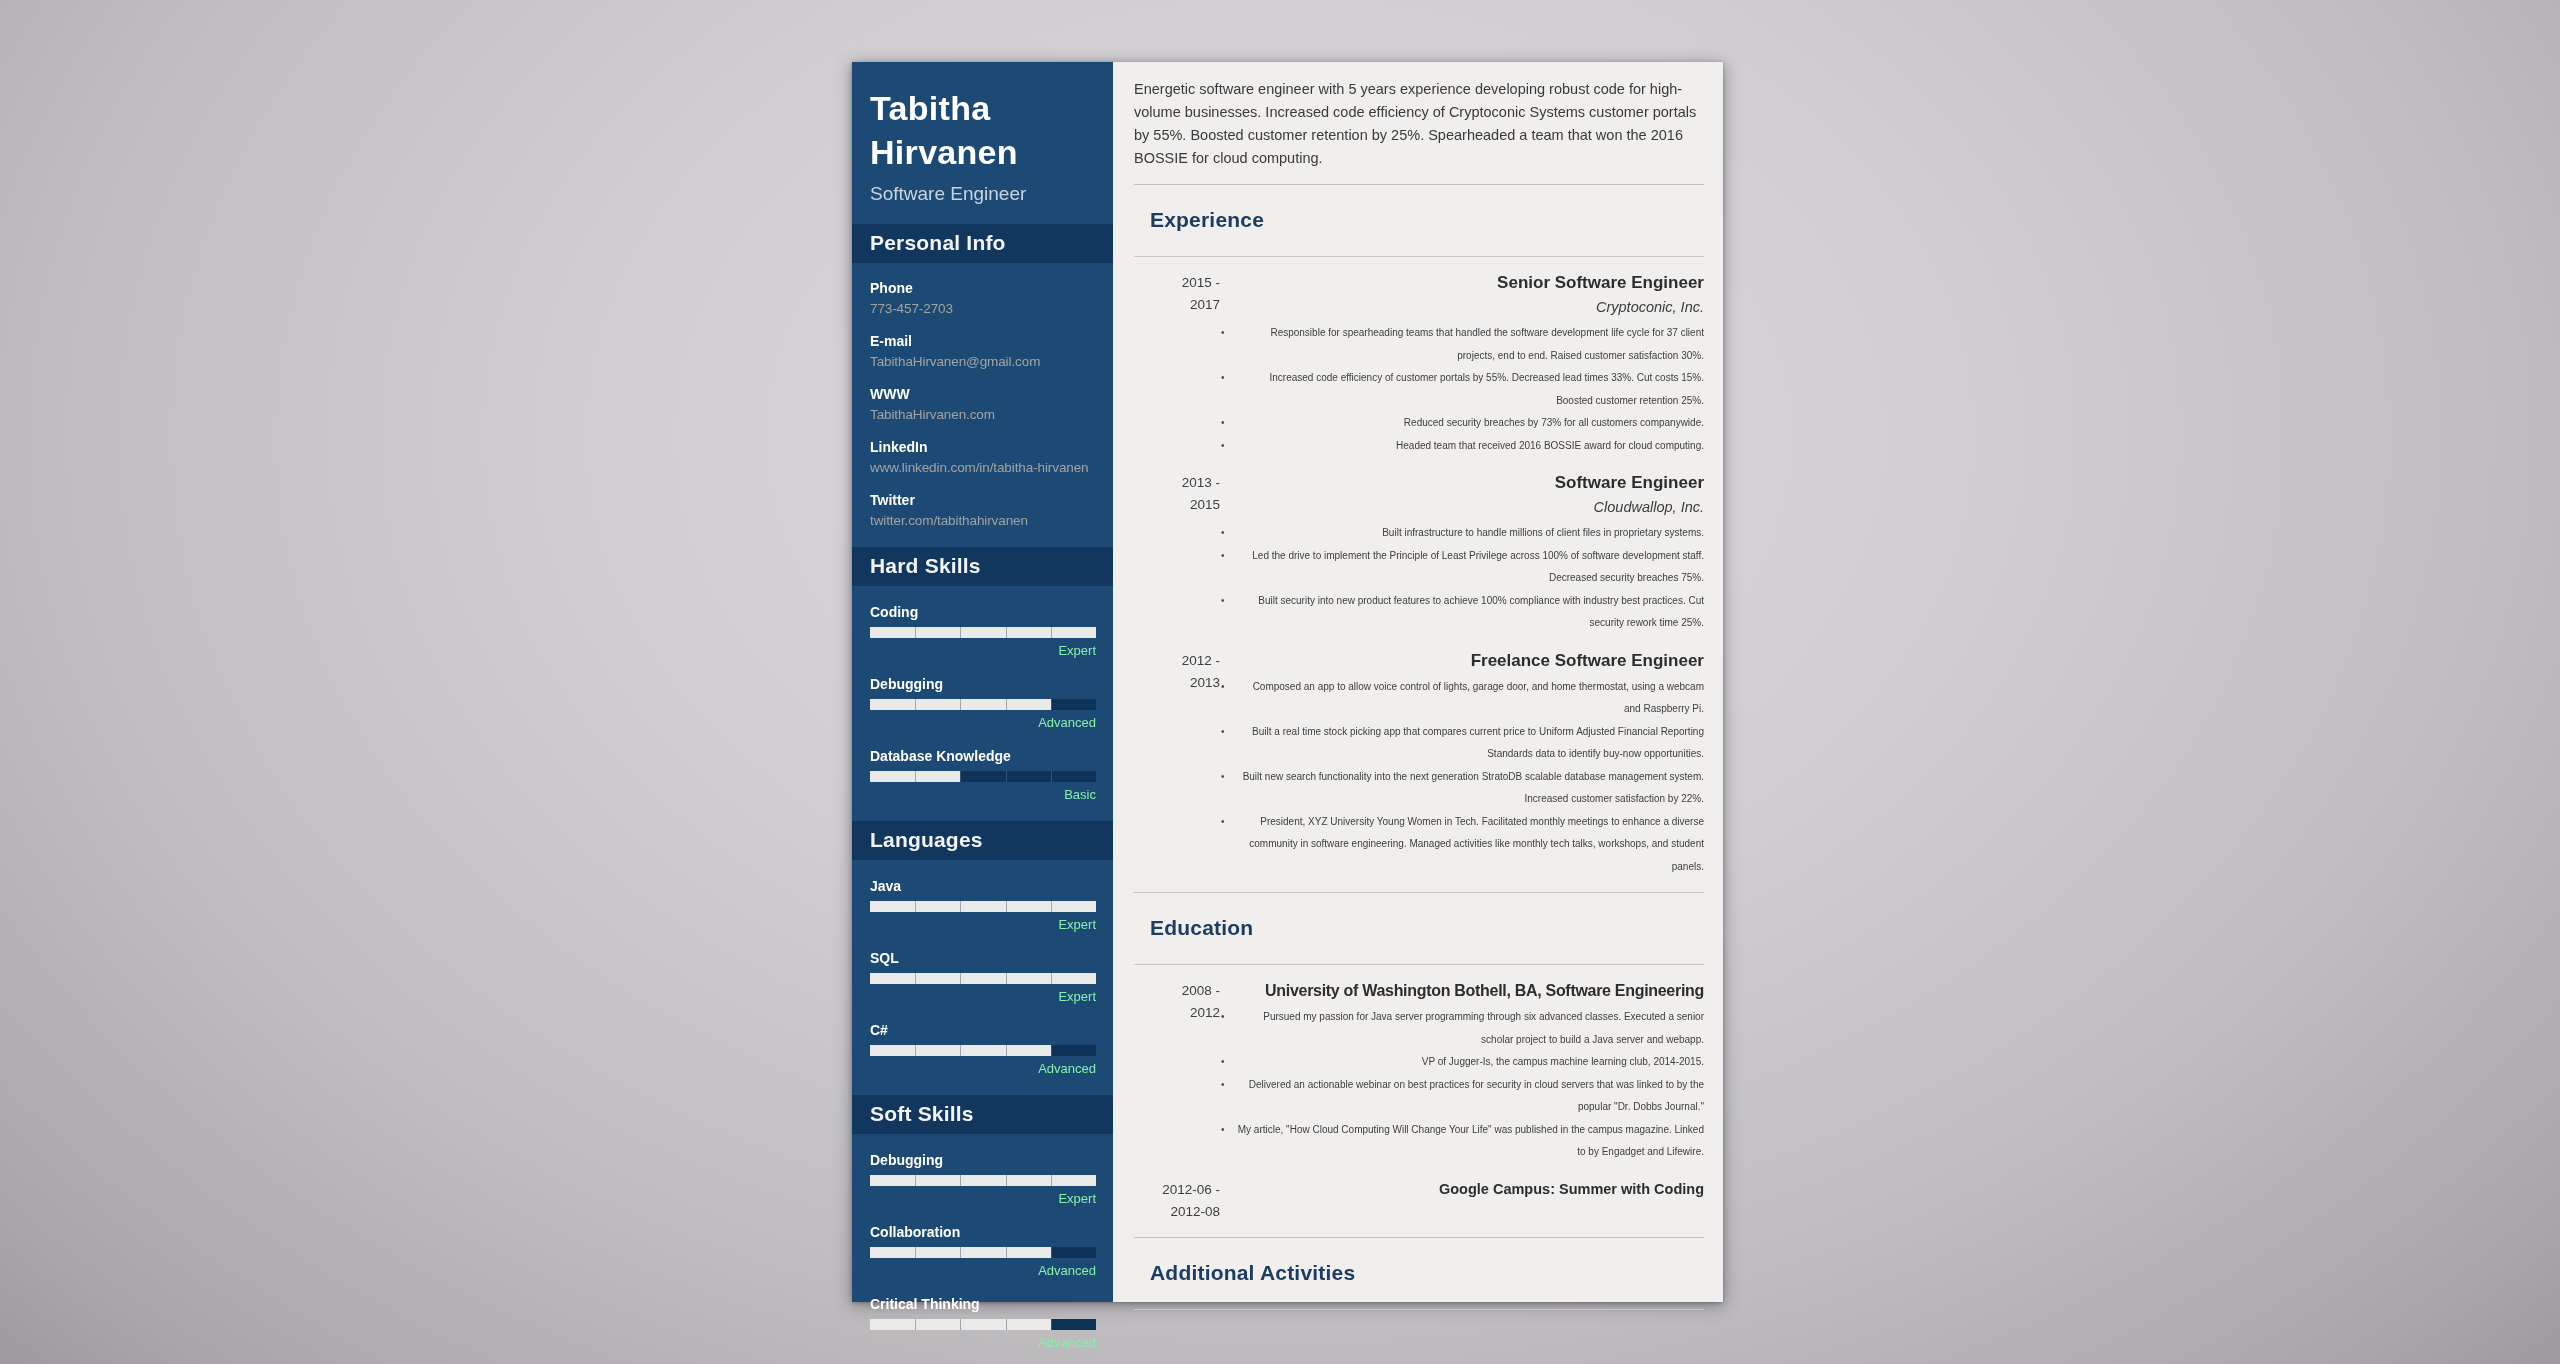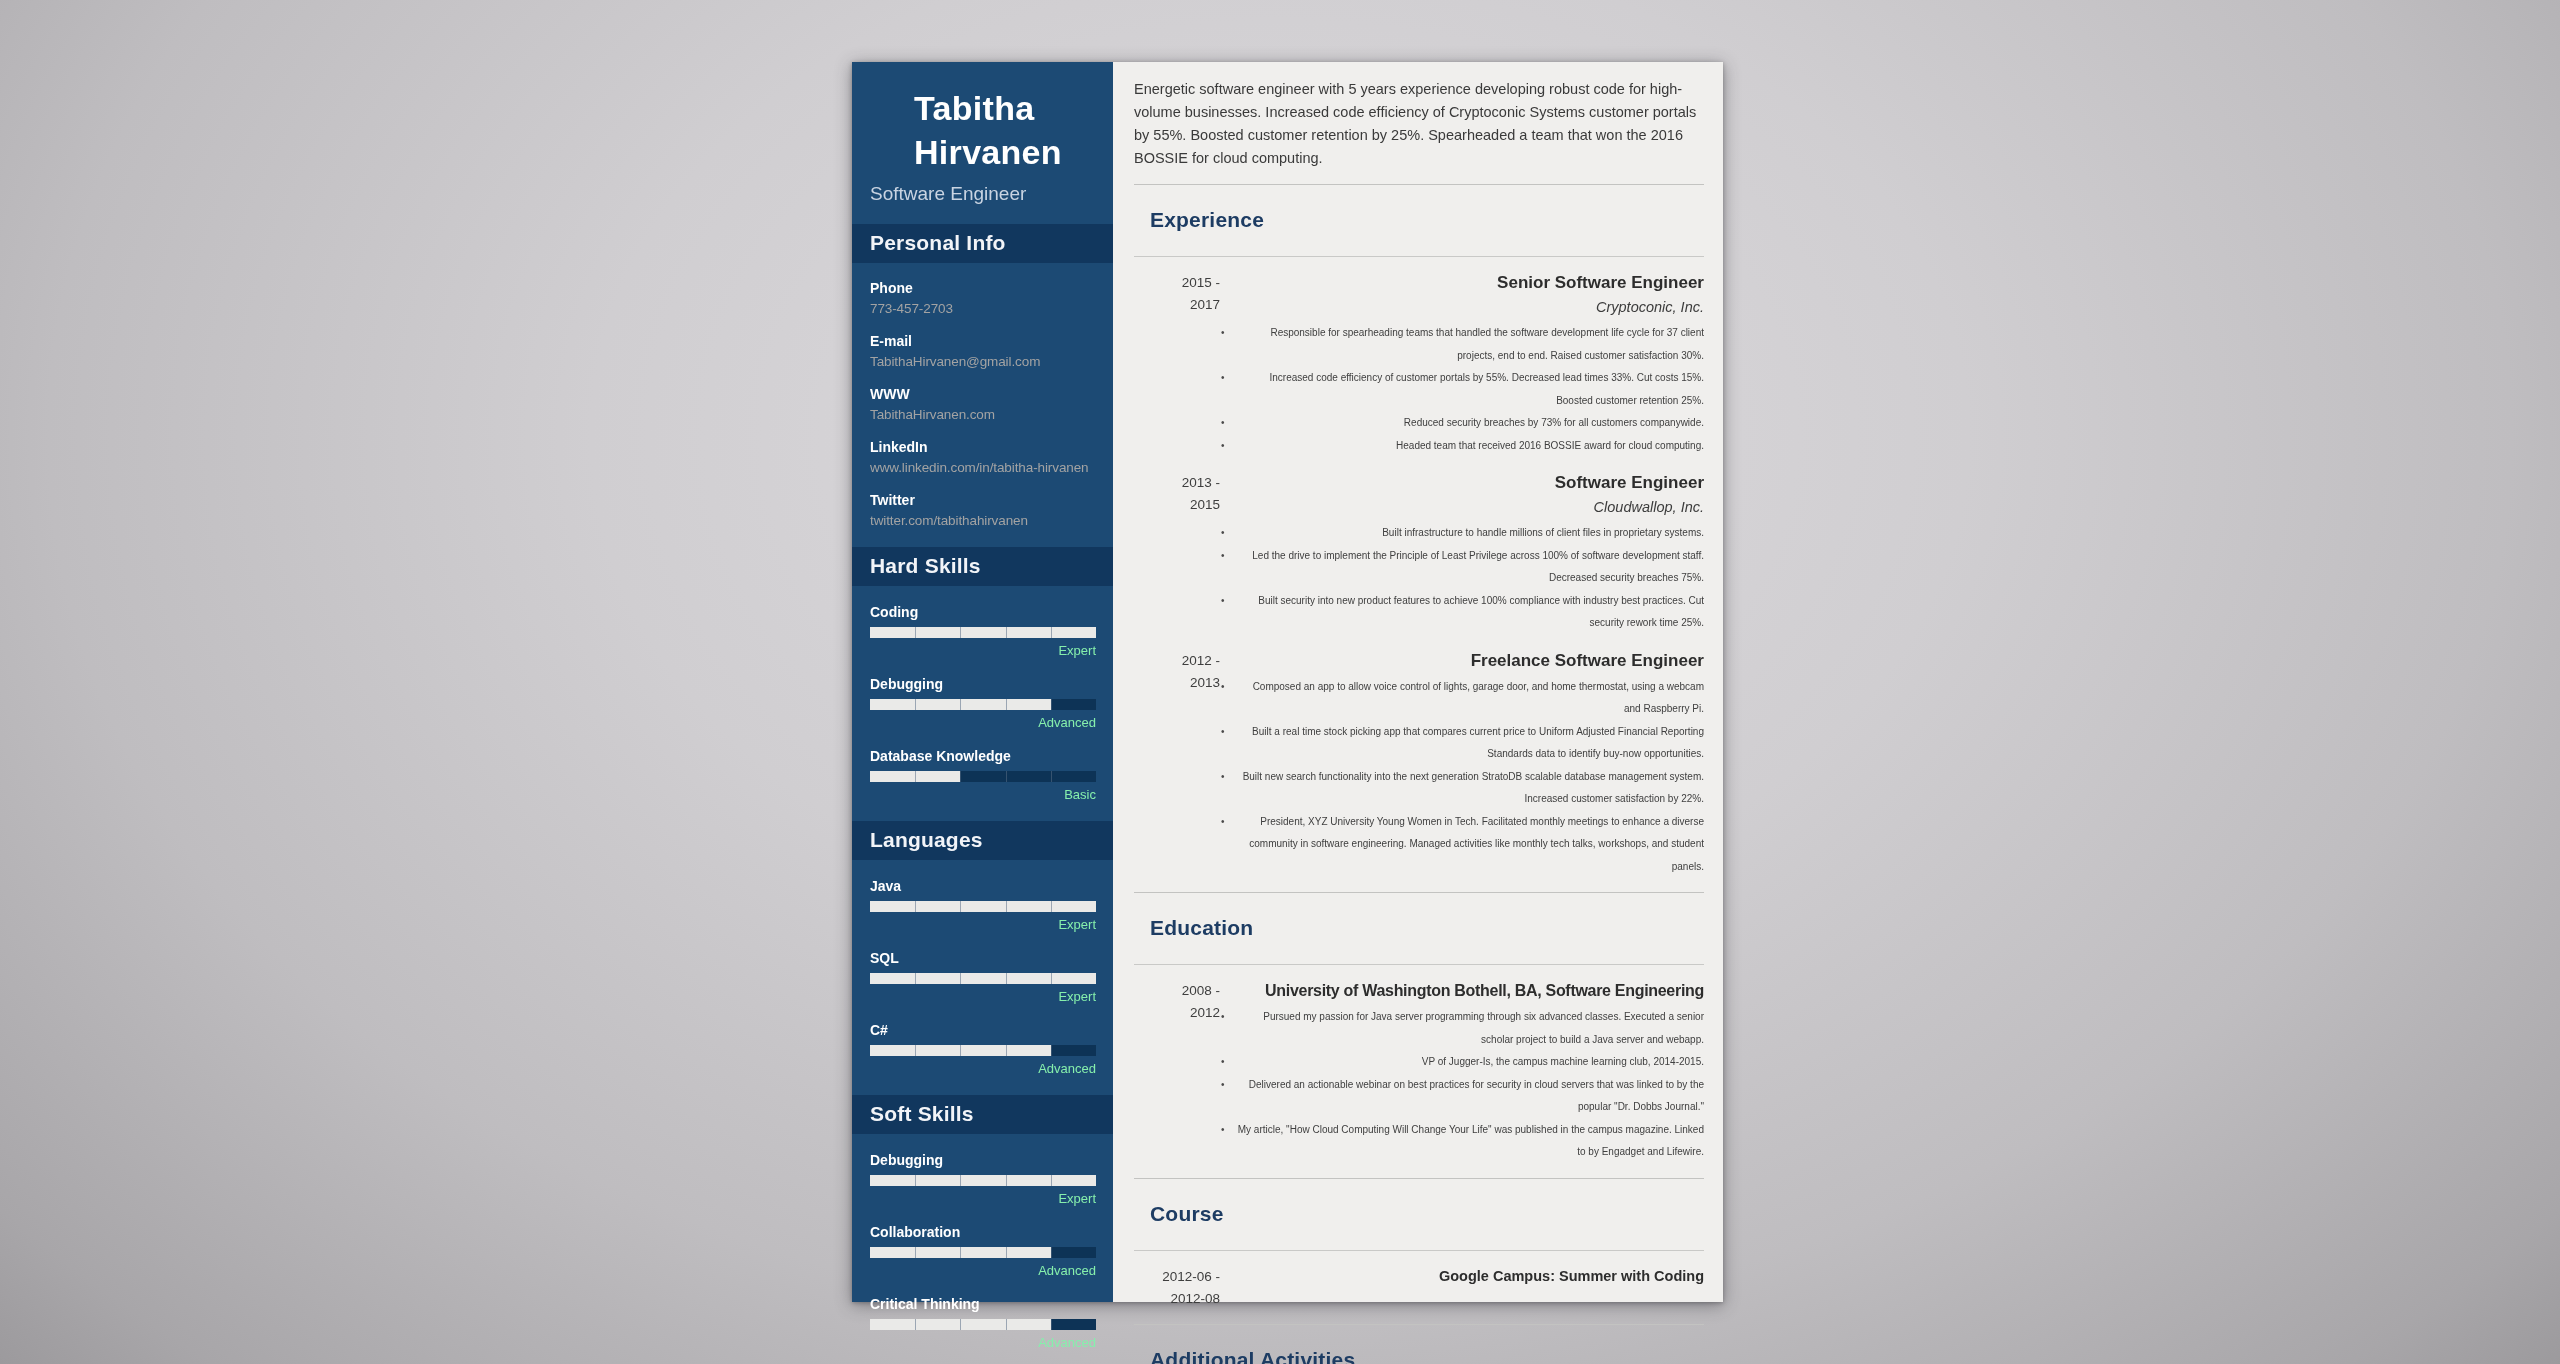--- a/index.html
+++ b/index.html
@@ -31,21 +31,20 @@
     background: #1c4a74;
     color: #ffffff;
   }
   .name-block { padding: 24px 18px 0 18px; }
   .name {
     font-size: 34px;
     line-height: 44px;
     font-weight: bold;
     color: #ffffff;
     letter-spacing: .3px;
-    margin-left: 44px;
   }
   .job-title {
     margin-top: 9px;
     font-size: 19px;
     color: #c9d4e2;
     font-weight: normal;
   }
   .side-band {
     margin-top: 19px;
     background: #11375e;
@@ -388,23 +387,20 @@
               <ul class="bullets">
                 <li>Pursued my passion for Java server programming through six advanced classes. Executed a senior scholar project to build a Java server and webapp.</li>
                 <li>VP of Jugger-Is, the campus machine learning club, 2014-2015.</li>
                 <li>Delivered an actionable webinar on best practices for security in cloud servers that was linked to by the popular "Dr. Dobbs Journal."</li>
                 <li>My article, "How Cloud Computing Will Change Your Life" was published in the campus magazine. Linked to by Engadget and Lifewire.</li>
               </ul>
             </div>
           </div>
         </section>
         <section class="section">
-          <div class="section-header">
-            <h2>Course</h2>
-          </div>
           <div class="entry">
             <div class="dates">
               <div>2012-06 -</div>
               <div>2012-08</div>
             </div>
             <div class="entry-body">
               <div class="entry-title course">Google Campus: Summer with Coding</div>
             </div>
           </div>
         </section>

